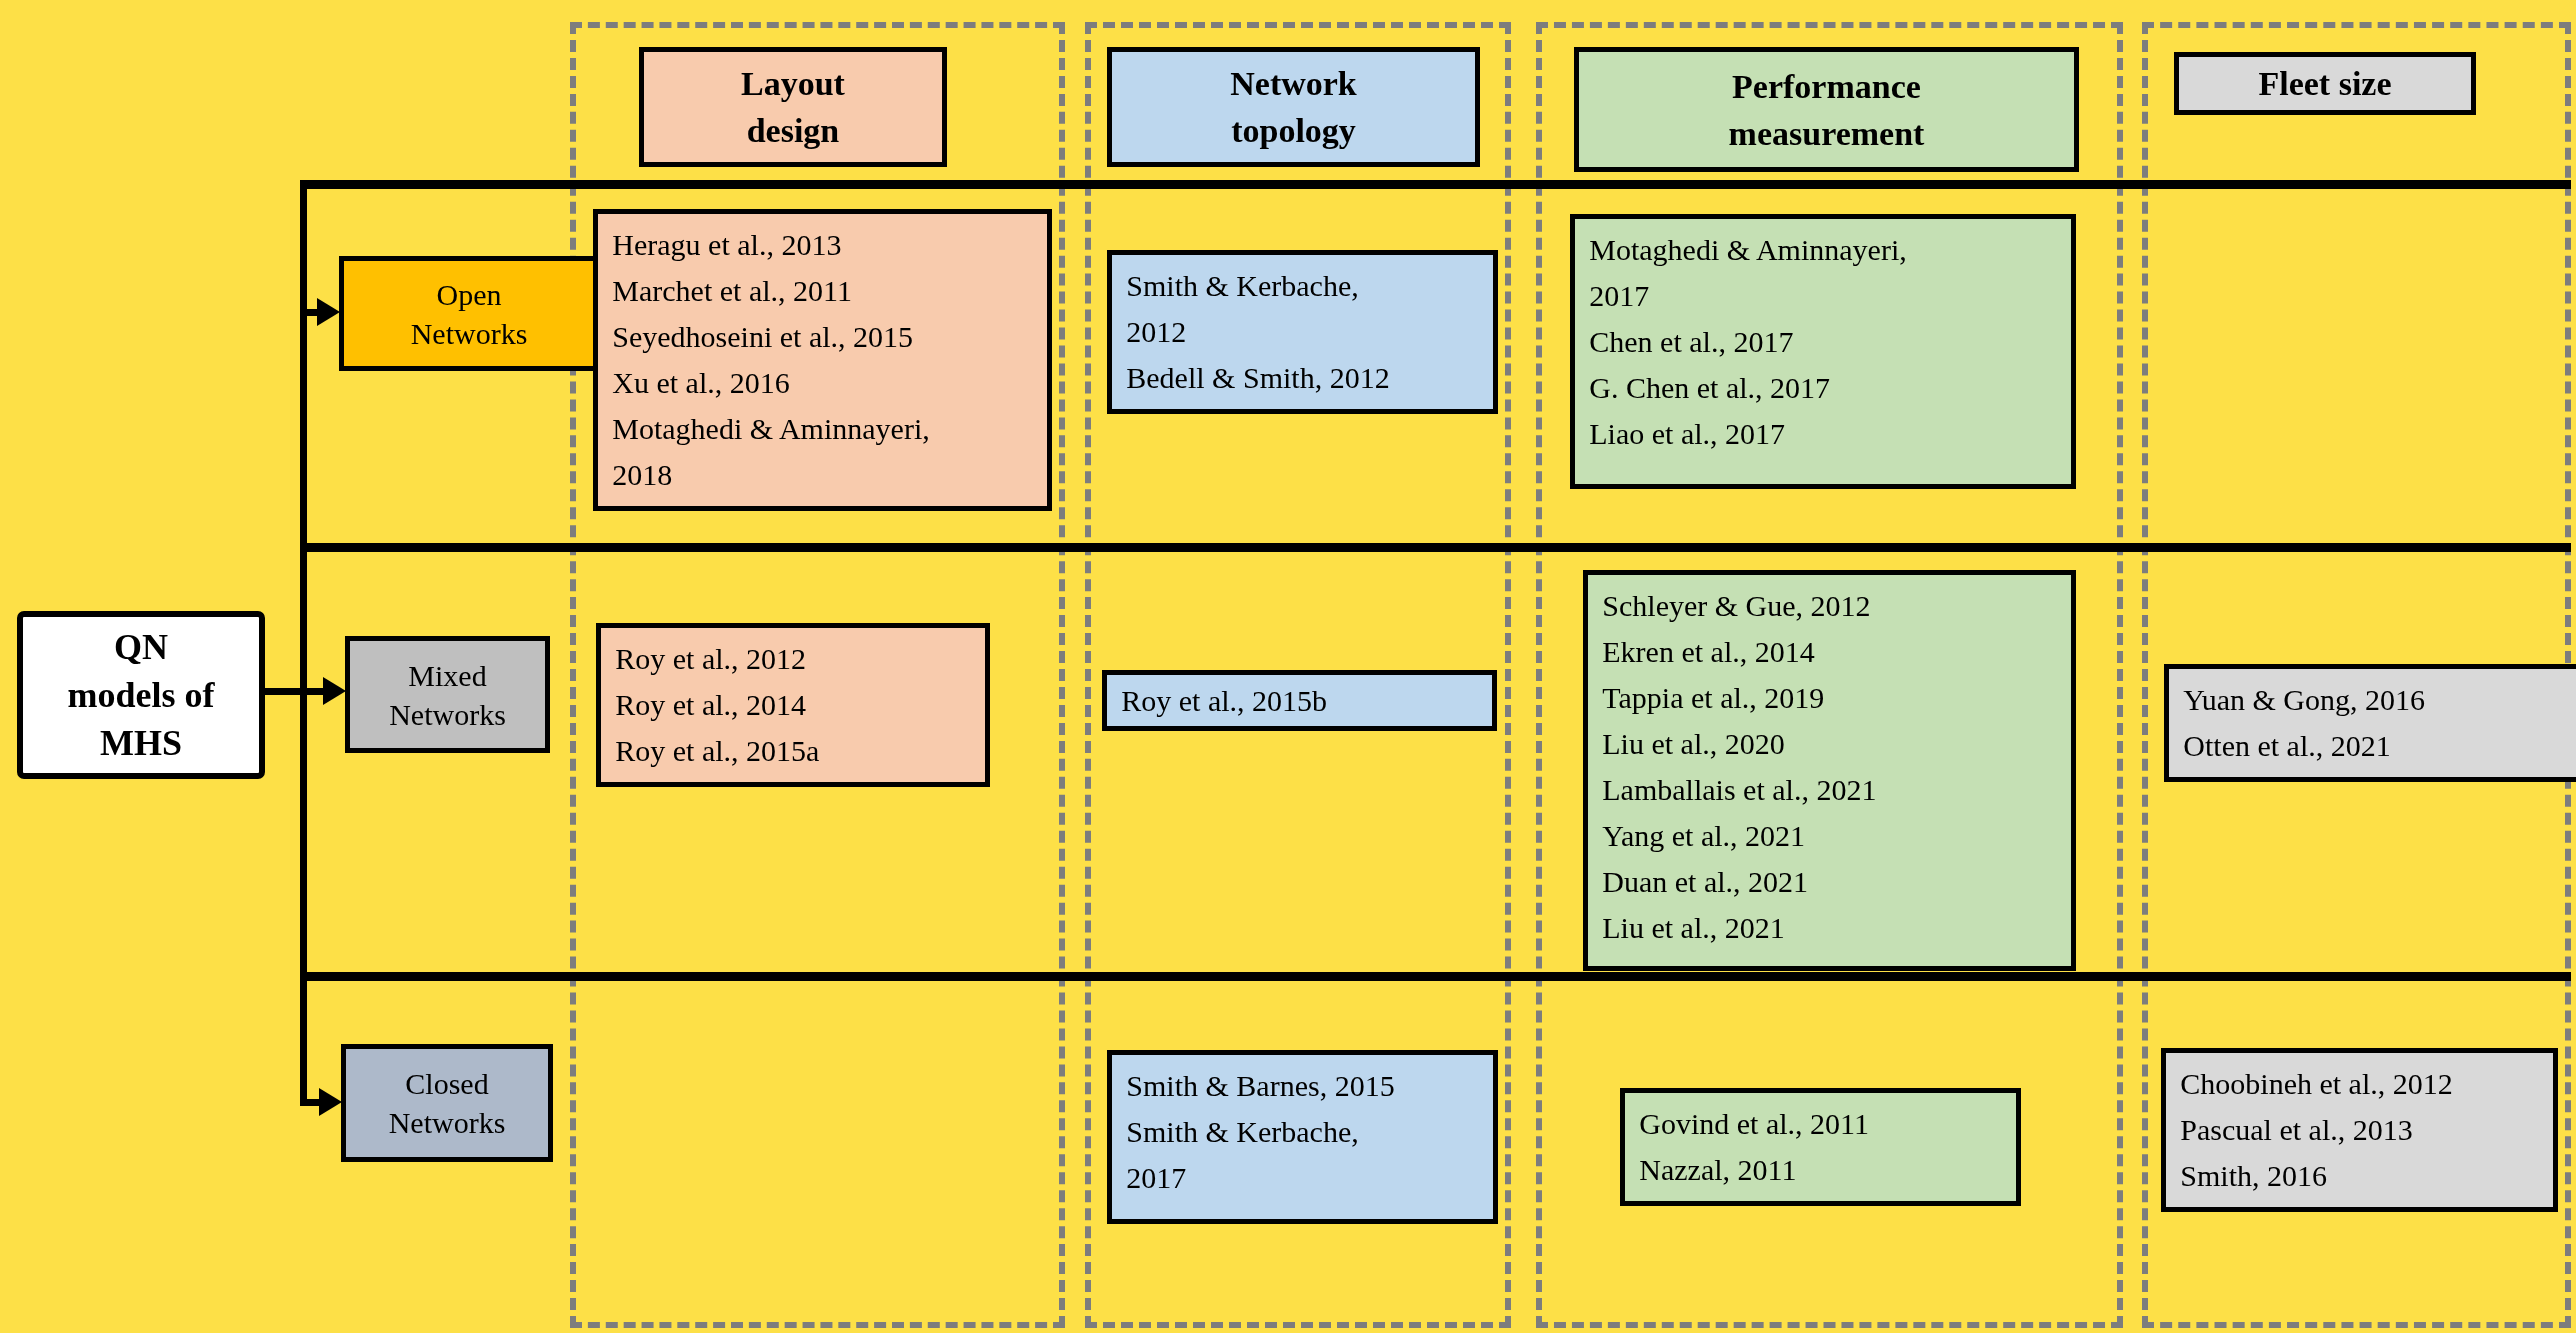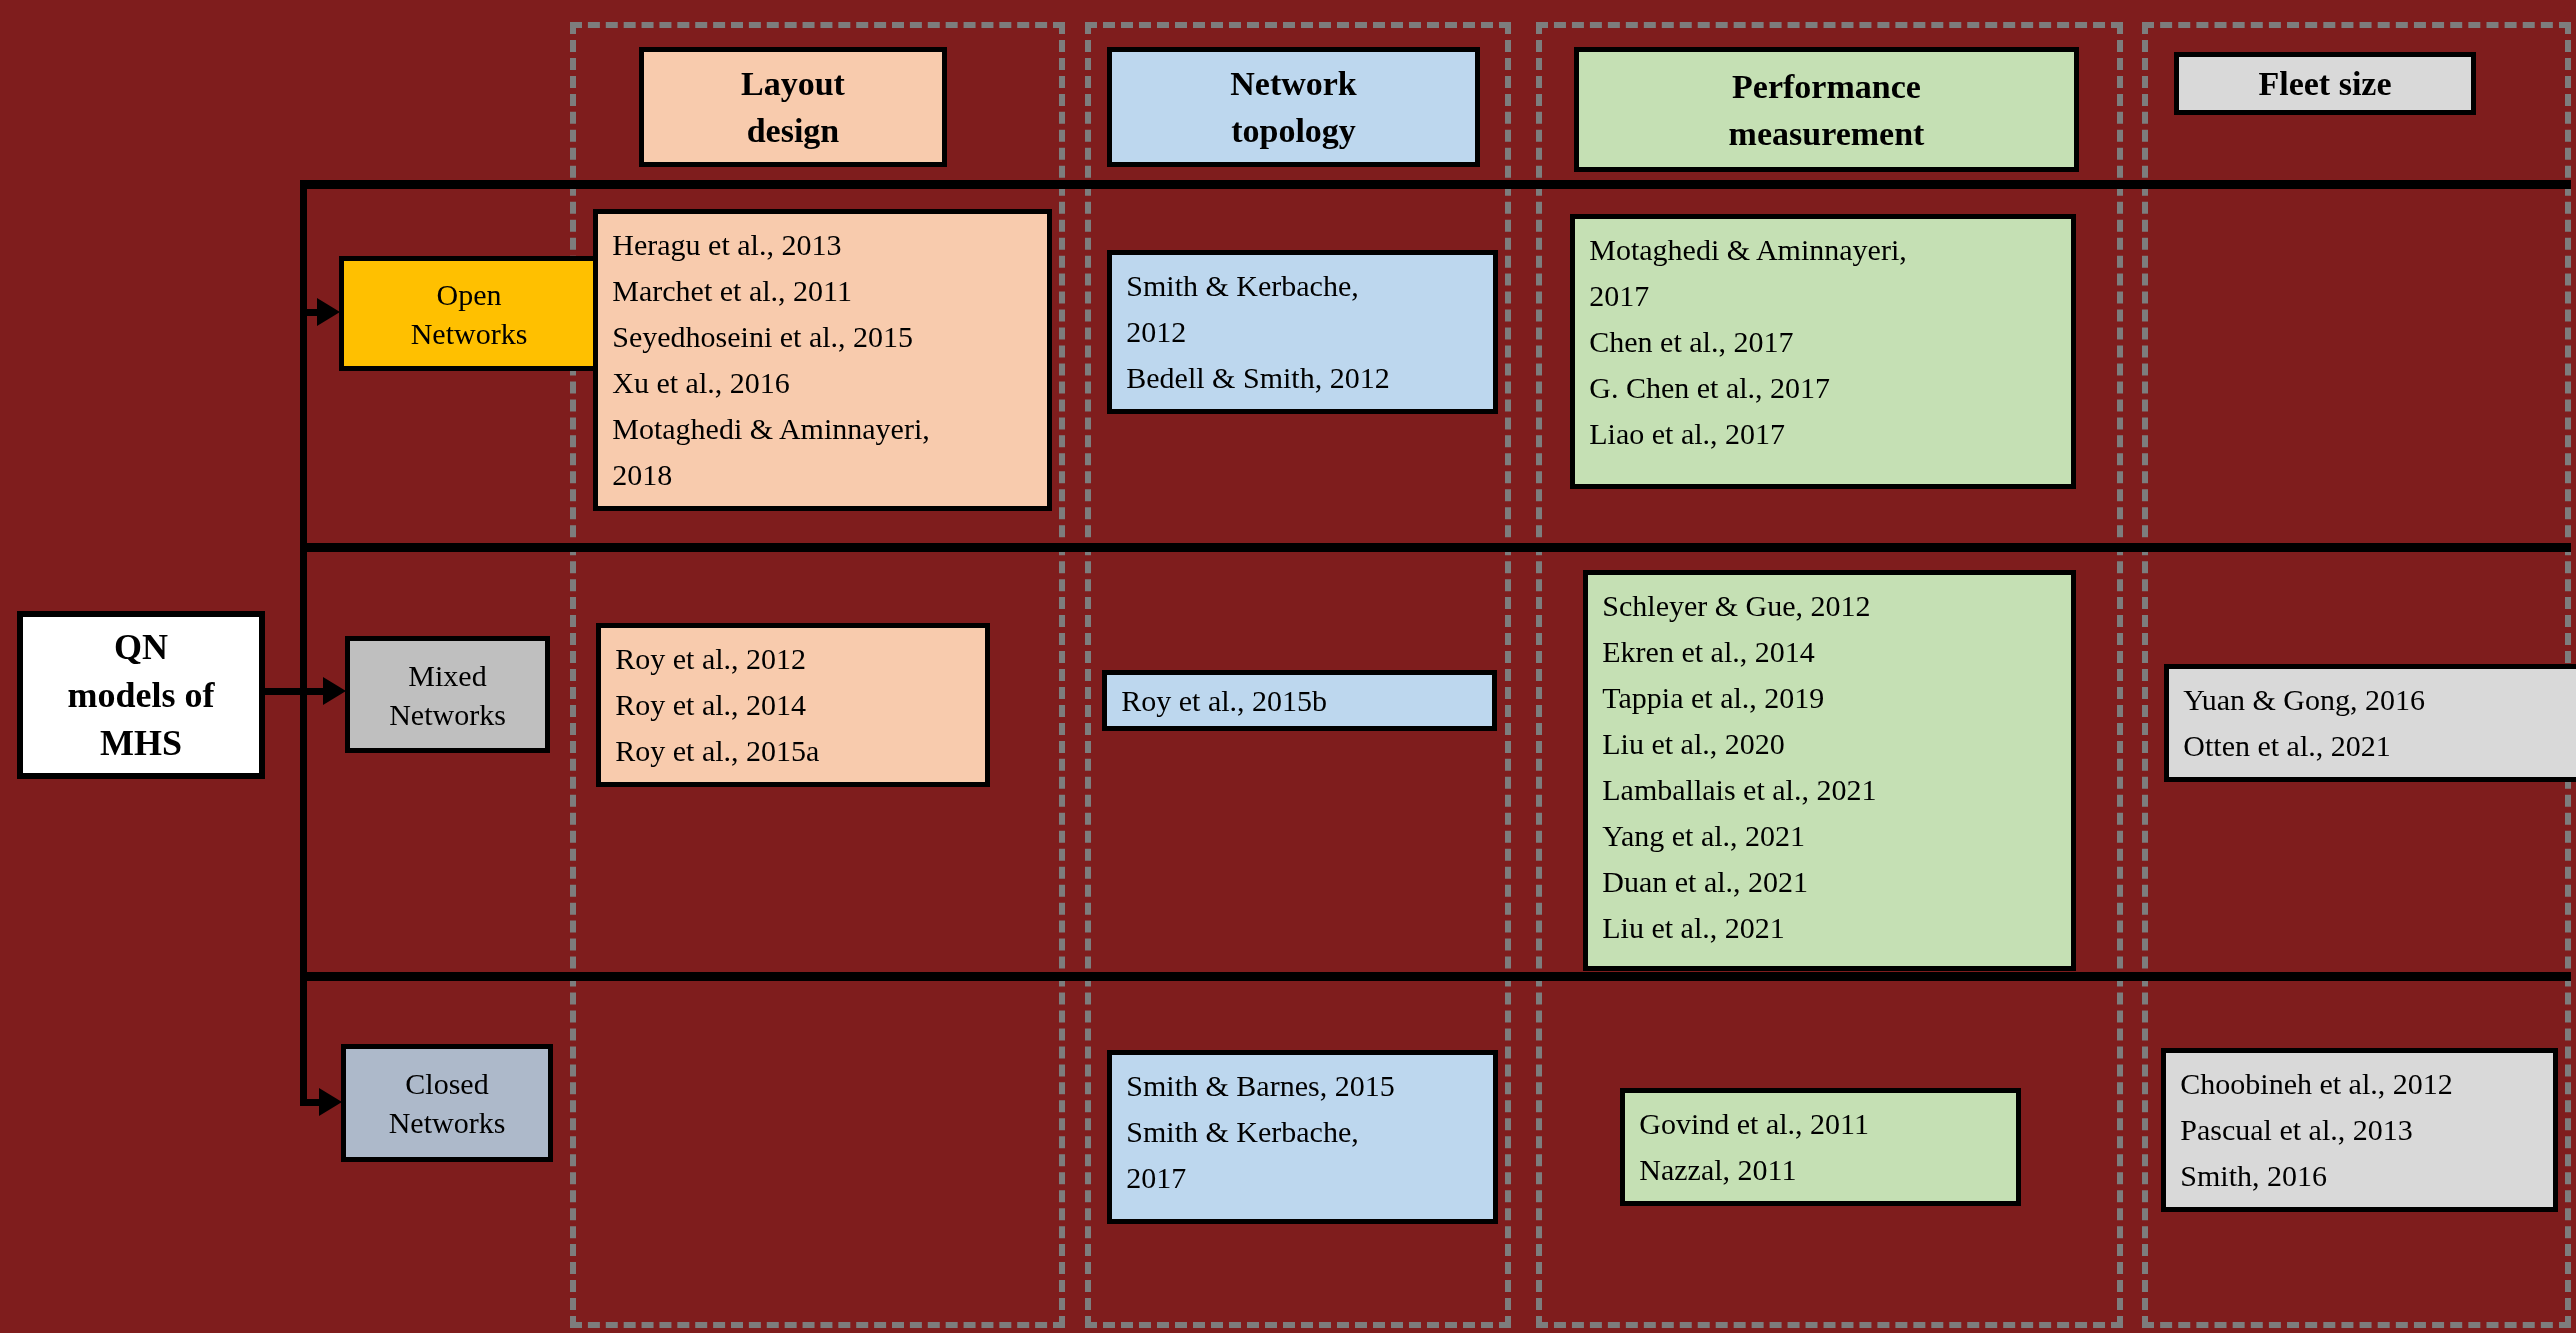--- a/index.html
+++ b/index.html
@@ -1,19 +1,19 @@
 <!DOCTYPE html>
 <html style="font-size:10.4px"><head>
 <meta charset="utf-8">
 <style>
   html,body{margin:0;padding:0;background:#ffffff;}
   #canvas{
     position:relative;
     width:2576px;height:1334px;
-    background:#7f1d1d;
+    background:#fde047;
     font-family:"Liberation Serif","DejaVu Serif",serif;
     color:#000;
     overflow:hidden;
   }
   
   .dashed-col{
     position:absolute;
     border:6.5px dashed #7d7d7d;
     box-sizing:border-box;
     background:transparent;
@@ -95,21 +95,21 @@
   <div class="arrowhead" style="left:319px;top:1088px;"></div>
 
   <div class="header peach" style="left:639px;top:47px;width:308px;height:120px;">Layout
 design</div>
   <div class="header blue" style="left:1107px;top:47px;width:373px;height:120px;">Network
 topology</div>
   <div class="header lgray" style="left:2174px;top:52px;width:302px;height:63px;">Fleet size</div>
   <div class="header green" style="left:1574px;top:47px;width:505px;height:125px;">Performance
 measurement</div>
 
-  <div class="rootnode" style="left:17px;top:611px;width:248px;height:168px;">QN
+  <div class="rootnode" style="left:17px;top:611px;width:248px;height:168px;border-radius:7px;">QN
 models of
 MHS</div>
 
   <div class="node amber" style="left:339px;top:256px;width:260px;height:115px;">Open
 Networks</div>
   <div class="node mgray" style="left:345px;top:636px;width:205px;height:117px;">Mixed
 Networks</div>
   <div class="node bgray" style="left:341px;top:1044px;width:212px;height:118px;">Closed
 Networks</div>
 

